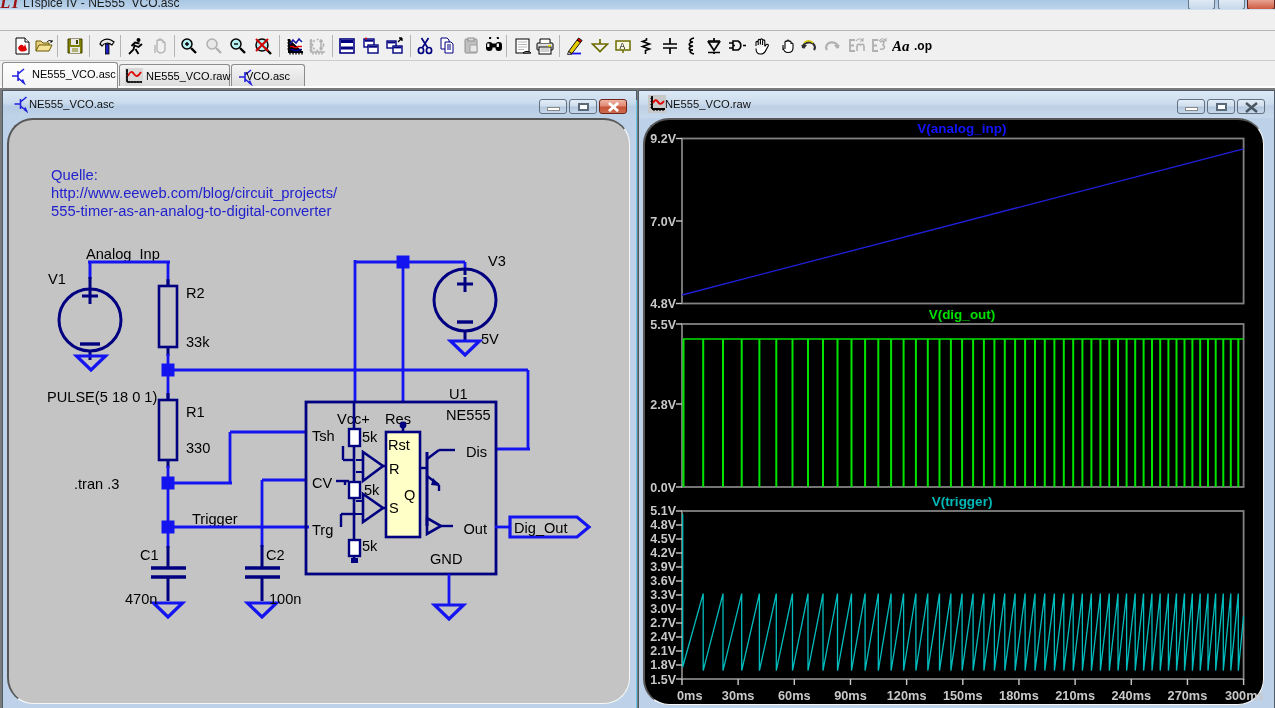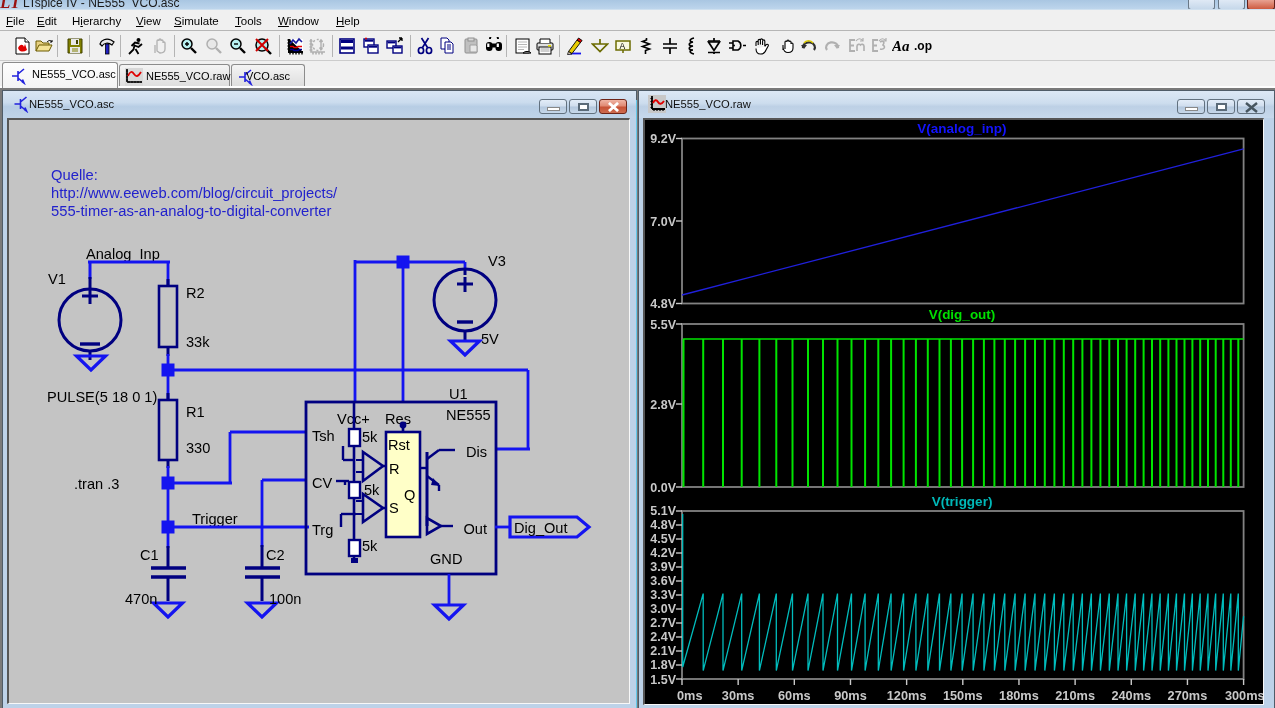--- a/index.html
+++ b/index.html
@@ -28,44 +28,34 @@
 
 #mdi { position:absolute; left:0; top:88px; width:1275px; height:620px; background:#7a7a7a; overflow:hidden; }
 .win { position:absolute; background:#bdd2e8; }
 .titlebar { position:absolute; left:1px; top:1px; right:1px; height:27px;
   background:linear-gradient(#d9e6f4 0%, #cbdcee 42%, #b7cde4 58%, #bfd3e8 100%); }
 .wtitle { position:absolute; left:27px; top:8px; font-size:11.2px; color:#101010; white-space:nowrap; }
 .wicon { position:absolute; left:10px; top:5px; width:18px; height:18px; }
 .wbtn { position:absolute; top:9px; width:28px; height:15px; border-radius:3px; }
 .wbtn.std { background:linear-gradient(#e3edf8 0%,#cfdded 49%,#b3c7dd 51%,#c7d8ea 100%); border:1px solid #62717f; }
 .wbtn.cls { background:linear-gradient(#f0b4a4 0%,#e08a74 45%,#c85236 55%,#cc6c50 100%); border:1px solid #6e2417; }
-.client { position:absolute; border-top:2px solid #565656; border-left:2px solid #565656; }
+.client { position:absolute; border-top:2px solid #565656; border-left:2px solid #565656;border-radius:26px; }
 </style>
 </head>
 <body>
 <div id="root">
   <div id="titlebar">
     <svg id="lticon" viewBox="0 0 21 18">
         <text x="0" y="16" font-size="17" font-style="italic" font-weight="bold" fill="#991111" font-family="Liberation Serif,serif">LT</text>
       </svg>
     <div id="titletext">LTspice IV - NE555_VCO.asc</div>
 
     <div style="position:absolute;left:1188px;top:0;width:27px;height:10px;background:linear-gradient(#dfe9f5,#c6d8ea);border:1px solid #697886;border-top:none;border-radius:0 0 3px 3px;"></div>
     <div style="position:absolute;left:1218px;top:0;width:27px;height:10px;background:linear-gradient(#dfe9f5,#c6d8ea);border:1px solid #697886;border-top:none;border-radius:0 0 3px 3px;"></div>
     <div style="position:absolute;left:1247px;top:0;width:28px;height:10px;background:linear-gradient(#e8a292,#ce5b40);border:1px solid #63201a;border-top:none;border-radius:0 0 3px 3px;"></div>
-  </div>
-  <div id="menubar">
-    <span style="left:6px;"><u>F</u>ile</span>
-    <span style="left:37px;"><u>E</u>dit</span>
-    <span style="left:72px;">H<u>i</u>erarchy</span>
-    <span style="left:136px;"><u>V</u>iew</span>
-    <span style="left:174px;"><u>S</u>imulate</span>
-    <span style="left:235px;"><u>T</u>ools</span>
-    <span style="left:278px;"><u>W</u>indow</span>
-    <span style="left:336px;"><u>H</u>elp</span>
   </div>
   <div id="toolbar">
       <div class="ti" style="left:14px;"><svg width="18" height="18" viewBox="0 0 18 18">
           <path d="M2 1 h9 l4 4 v12 h-13 z" fill="#fff" stroke="#000"></path>
           <path d="M11 1 v4 h4" fill="#fff" stroke="#000"></path>
           <path d="M4 11 c2-4 5-4 6-1 l1-3 2 6 c-3 2-6 2-8 0 z" fill="#e00000"></path>
         </svg></div>
 <div class="ti" style="left:35px;"><svg width="18" height="18" viewBox="0 0 18 18">
           <path d="M1 14 V4 h5 l2 2 h6 v2" fill="#e8d080" stroke="#6b5a00"></path>
           <path d="M1 14 L4 8 h13 l-3 6 z" fill="#f4e296" stroke="#6b5a00"></path>

